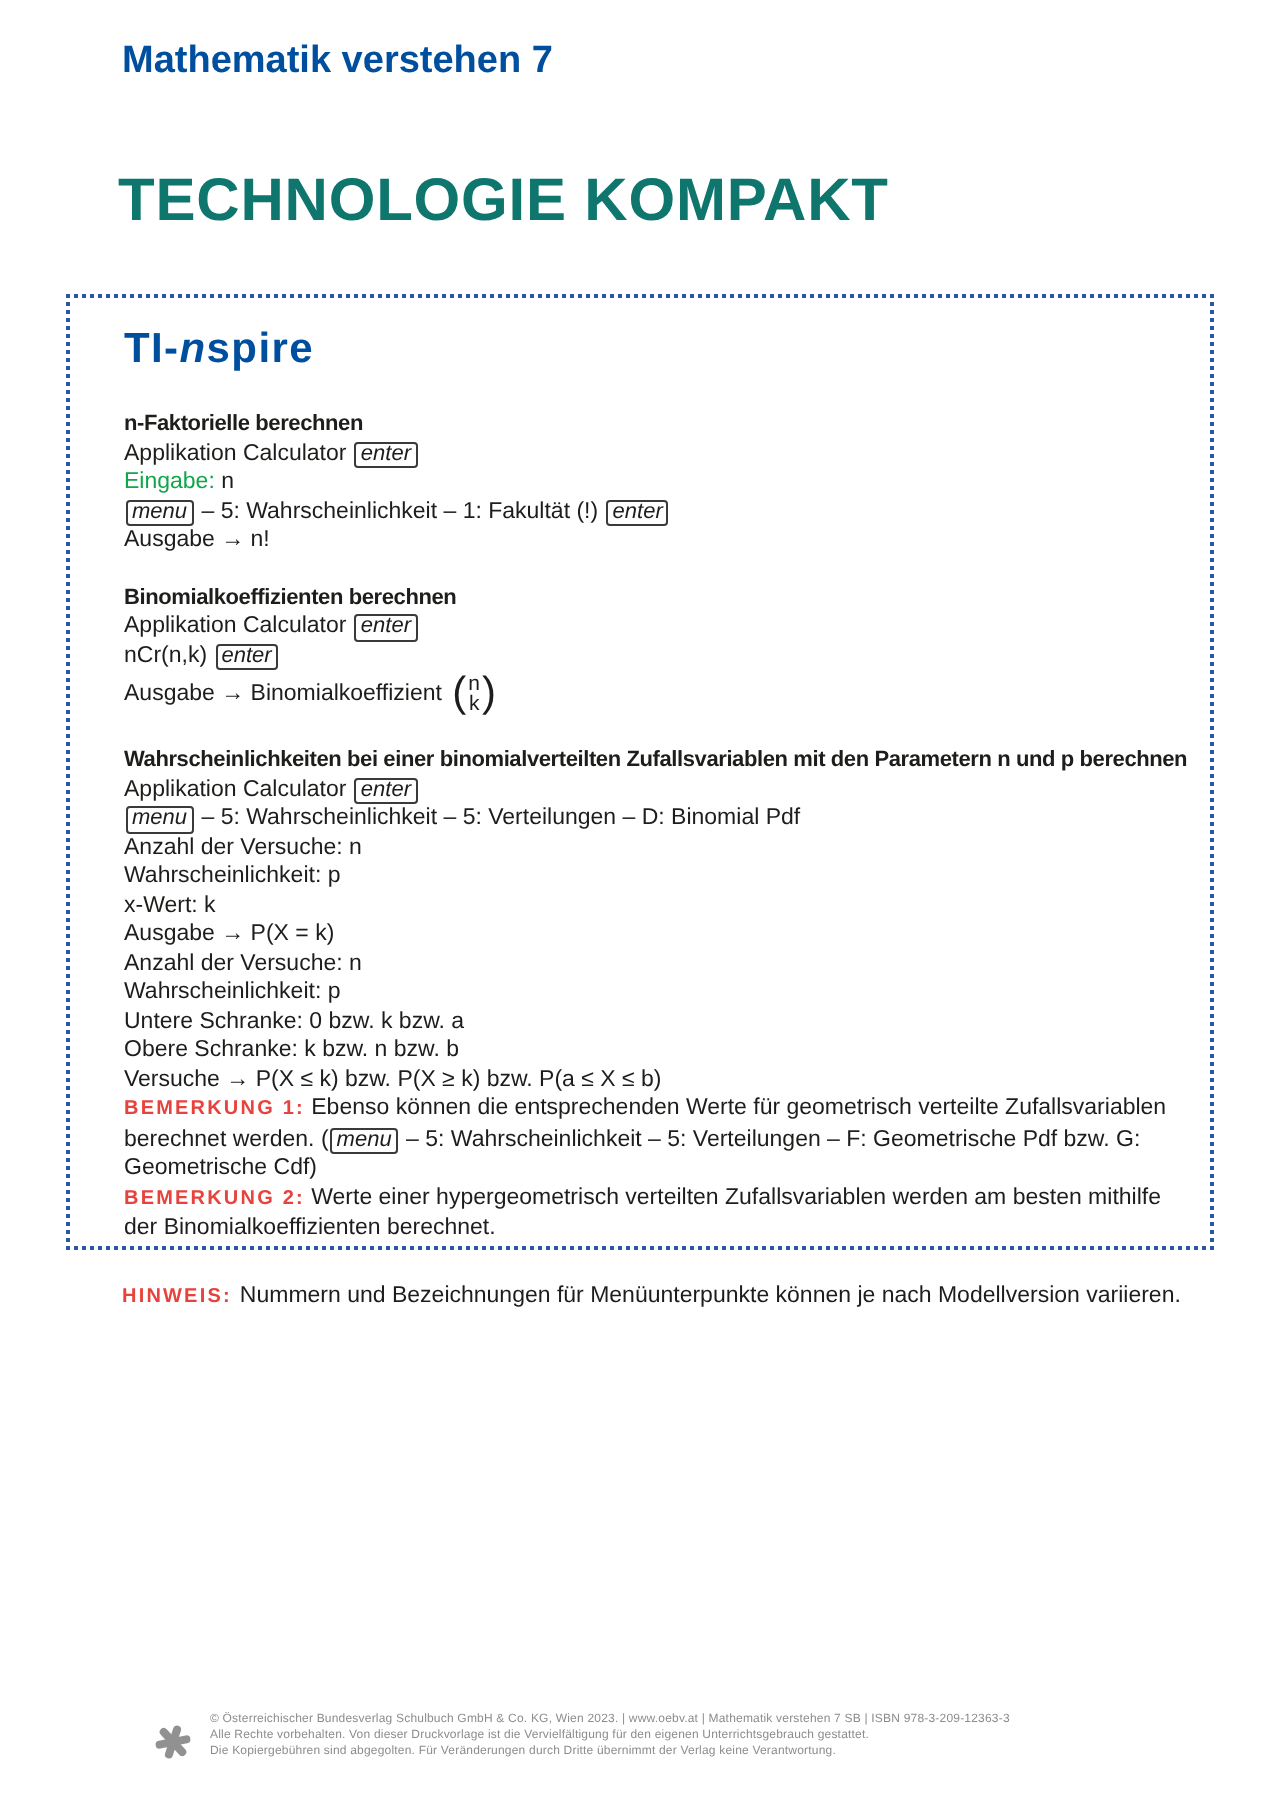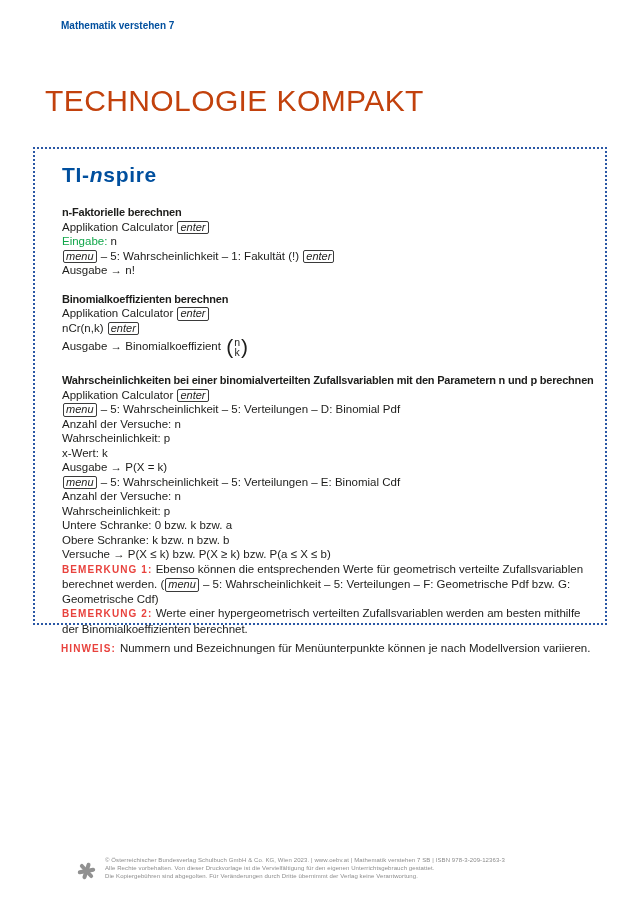--- a/index.html
+++ b/index.html
@@ -2,26 +2,26 @@
 <html><head>
 <meta charset="utf-8">
 <style>
   html,body{margin:0;padding:0;}
   body{
     width:640px;height:905px;position:relative;background:#ffffff;
     font-family:"Liberation Sans",sans-serif;color:#1d1d1b;overflow:hidden;
   }
   
   .page-header{position:absolute;left:61px;top:20px;}
-  .series-title{font-size:10px;font-weight:bold;color:#004f9e;margin-bottom:8px;}
+  .series-title{font-size:19px;font-weight:bold;color:#004f9e;margin-bottom:8px;}
   .chapter-line{font-size:12.5px;font-weight:bold;color:#004f9e;letter-spacing:0.1px;}
   .chapter-line .chapter-num{margin-right:12px;}
   .main-title{
-    position:absolute;left:45px;top:84px;font-size:30px;font-weight:400;
-    color:#c2410c;letter-spacing:0.4px;
+    position:absolute;left:59px;top:84px;font-size:30px;font-weight:700;
+    color:#0f766e;letter-spacing:0.4px;
   }
   
   .tech-box{
     position:absolute;left:33px;top:147px;width:574px;height:478px;
     border:2px dotted #2a57a5;box-sizing:border-box;
     padding:12px 20px 0 27px;
   }
   .device-title{
     color:#004f9e;font-weight:bold;font-size:21px;letter-spacing:0.7px;
     margin:2px 0 18px 0;
@@ -88,21 +88,20 @@
           </span></div>
       </div>
       <div class="section">
         <div class="section-title">Wahrscheinlichkeiten bei einer binomialverteilten Zufallsvariablen mit den Parametern n und p berechnen</div>
         <div class="line"><span class="seg">Applikation Calculator </span><span class="key">enter</span></div>
         <div class="line"><span class="key">menu</span><span class="seg"> – 5: Wahrscheinlichkeit – 5: Verteilungen – D: Binomial Pdf</span></div>
         <div class="line"><span class="seg">Anzahl der Versuche: n</span></div>
         <div class="line"><span class="seg">Wahrscheinlichkeit: p</span></div>
         <div class="line"><span class="seg">x-Wert: k</span></div>
         <div class="line"><span class="seg">Ausgabe → P(X = k)</span></div>
-        <div class="line"><span class="key">menu</span><span class="seg"> – 5: Wahrscheinlichkeit – 5: Verteilungen – E: Binomial Cdf</span></div>
         <div class="line"><span class="seg">Anzahl der Versuche: n</span></div>
         <div class="line"><span class="seg">Wahrscheinlichkeit: p</span></div>
         <div class="line"><span class="seg">Untere Schranke: 0 bzw. k bzw. a</span></div>
         <div class="line"><span class="seg">Obere Schranke: k bzw. n bzw. b</span></div>
         <div class="line"><span class="seg">Versuche → P(X ≤ k) bzw. P(X ≥ k) bzw. P(a ≤ X ≤ b)</span></div>
         <div class="line"><span class="red-label">BEMERKUNG 1:</span><span class="seg"> Ebenso können die entsprechenden Werte für geometrisch verteilte Zufallsvariablen berechnet werden. (</span><span class="key">menu</span><span class="seg"> – 5: Wahrscheinlichkeit – 5: Verteilungen – F: Geometrische Pdf bzw. G: Geometrische Cdf)</span></div>
         <div class="line"><span class="red-label">BEMERKUNG 2:</span><span class="seg"> Werte einer hypergeometrisch verteilten Zufallsvariablen werden am besten mithilfe der Binomialkoeffizienten berechnet.</span></div>
       </div>
     </div>
 </div>

